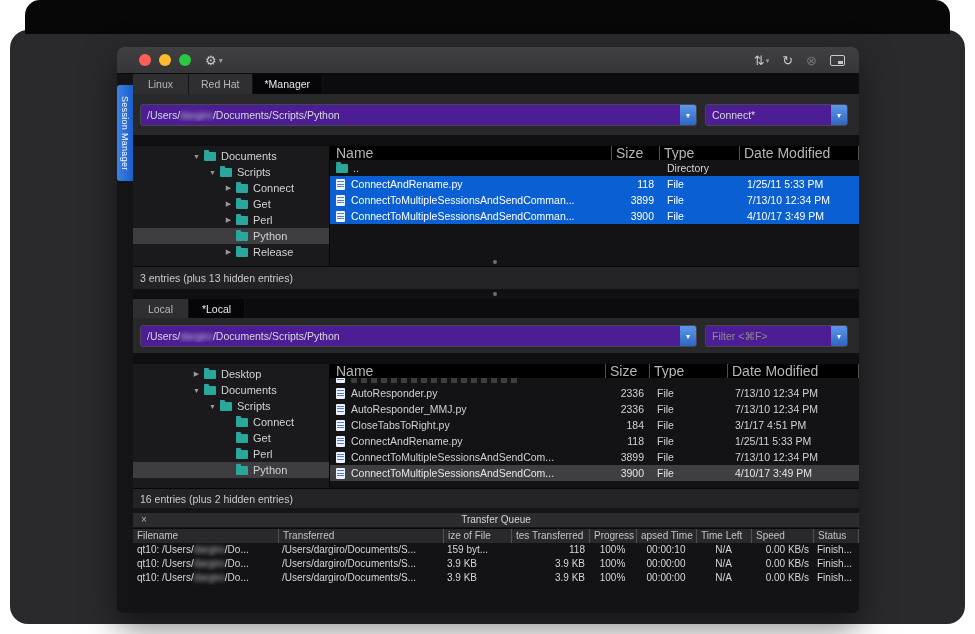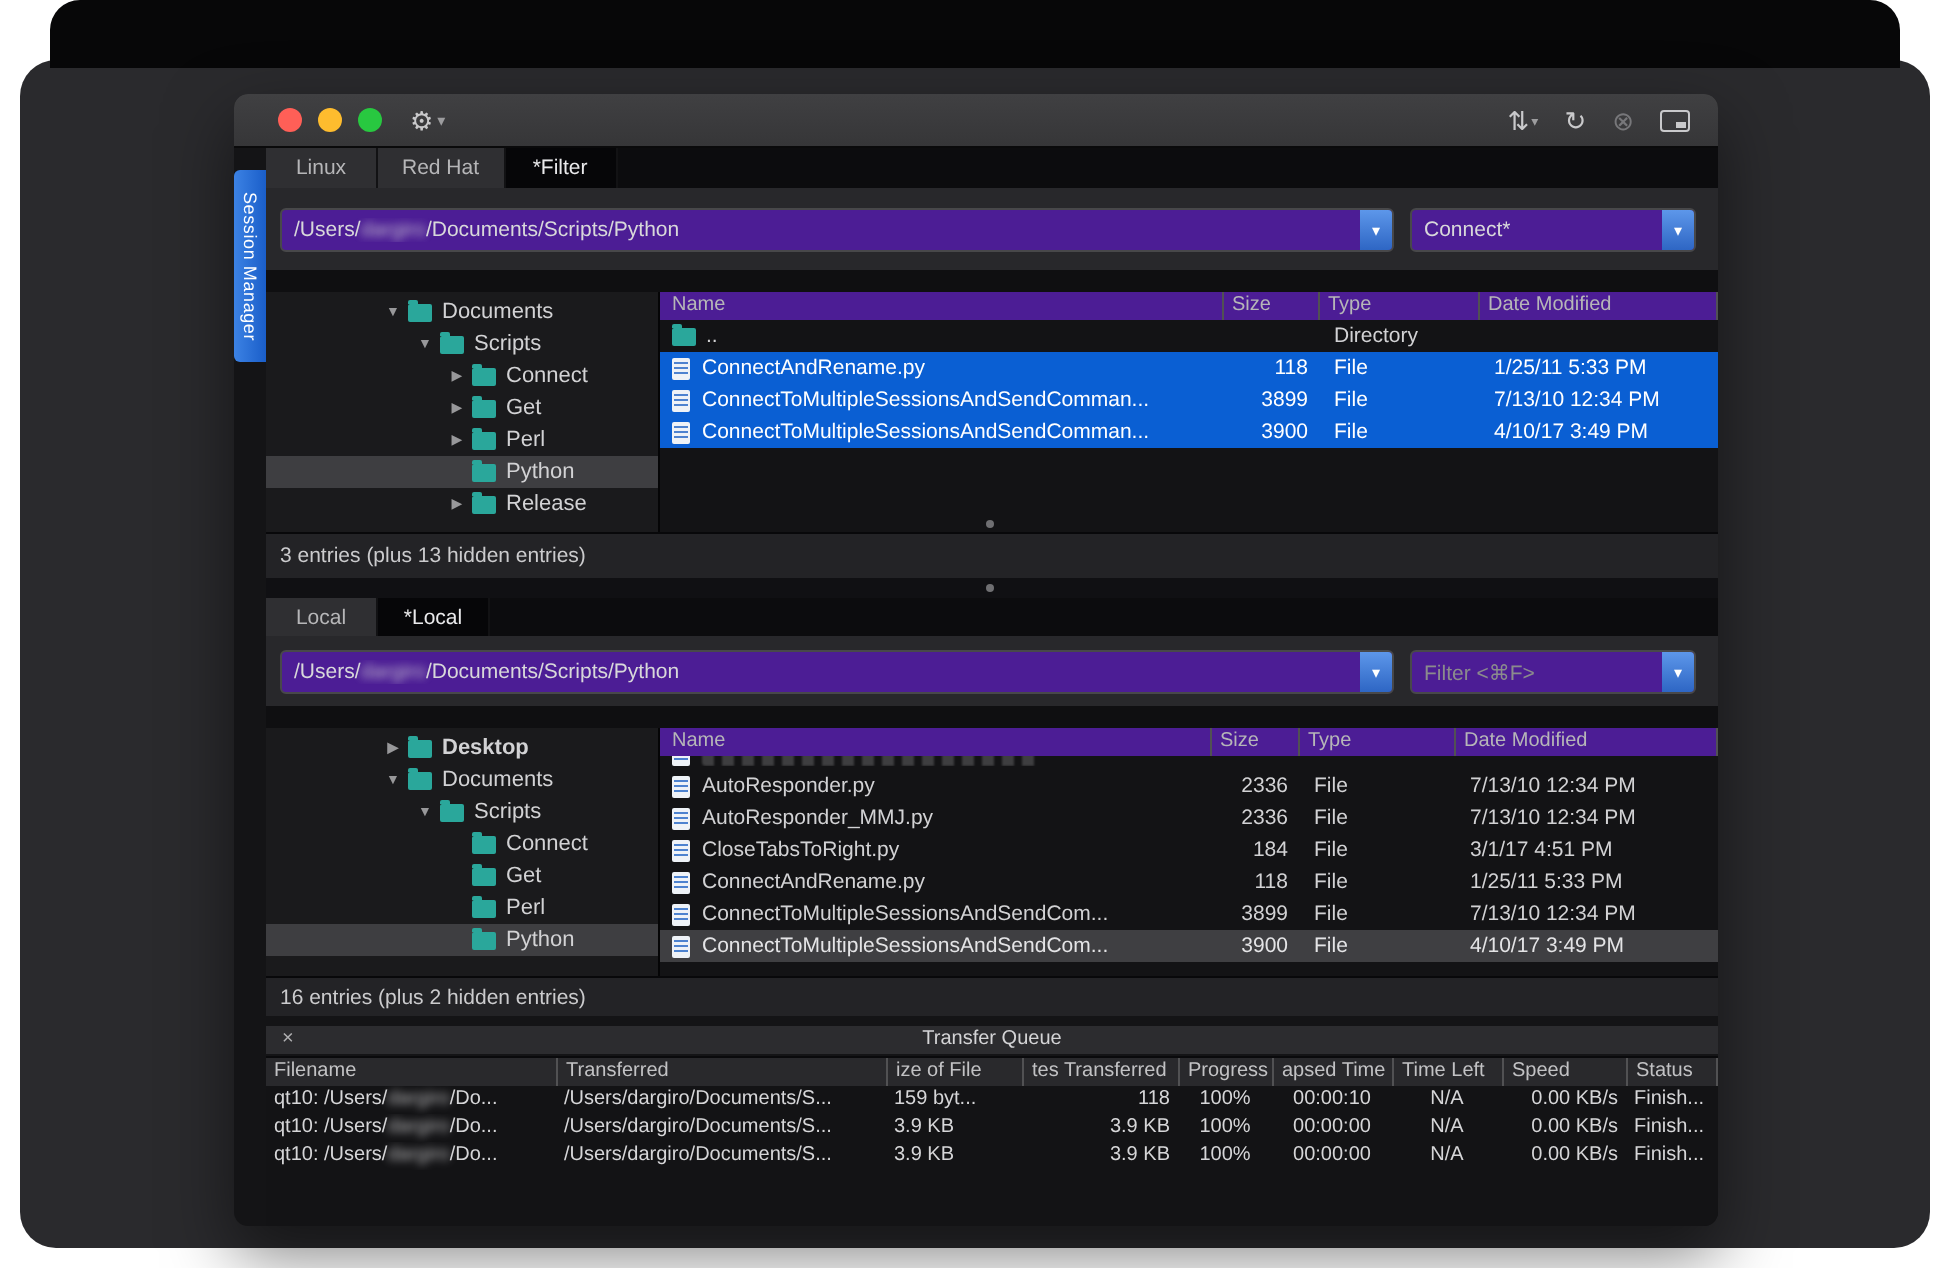--- a/index.html
+++ b/index.html
@@ -48,21 +48,21 @@
 .tree{position:absolute;left:0;top:11px;bottom:0;width:197px;background:#1a1a1c;border-right:1px solid #050506;padding-top:2px;overflow:hidden}
 .tree-row{height:16px;display:flex;align-items:center;font-size:11px;color:#d2d2d4;white-space:nowrap}
 .tree-row.sel{background:#3e3e41}
 .arrow{width:11px;flex:none;font-size:7px;color:#98989a;text-align:center}
 .folder-icon{position:relative;width:12px;height:9px;background:var(--folder-teal,#2aa79b);border-radius:1px;margin:0 5px 0 2px;flex:none}
 .folder-icon::before{content:"";position:absolute;top:-2px;left:0;width:5px;height:2px;border-radius:1px 1px 0 0;background:var(--folder-teal,#2aa79b)}
 .files{position:absolute;left:197px;top:11px;right:0;bottom:0;background:#131315;overflow:hidden}
 .file-grid{display:grid;align-items:center}
 .remote-grid{grid-template-columns:1fr 48px 80px 120px}
 .local-grid{grid-template-columns:1fr 44px 78px 132px}
-.files-header{height:14px;background:#4c1d95;font-size:10px;color:#b6b6b8}
+.files-header{height:14px;background:#000000;font-size:14px;color:#b6b6b8}
 .hcell{padding:0 4px;overflow:hidden;white-space:nowrap;line-height:14px}
 .hcell:first-child{padding-left:6px}
 .hcell+.hcell{border-left:1px solid #515153}
 .hcell:last-child{border-right:1px solid #515153}
 .file-row{height:16px;font-size:10.5px;color:#d2d2d4}
 .remote-files .file-row.sel{background:var(--selection-blue,#0a5fd3);color:#fff}
 .local-files .file-row.sel{background:#3f3f42;color:#e4e4e6}
 .cname{display:flex;align-items:center;overflow:hidden;white-space:nowrap;padding-left:4px}
 .file-icon{width:9px;height:11px;background:#eef2f7;border-radius:1px;margin:0 6px 0 2px;flex:none;position:relative}
 .file-icon::before{content:"";position:absolute;left:1px;top:2px;right:1px;height:7px;background:repeating-linear-gradient(#4d82cf 0,#4d82cf 1px,transparent 1px,transparent 2.5px)}
@@ -123,21 +123,21 @@
             <span class="termbox"></span>
           </span>
       </div>
     </div>
 
     <div class="session-tab">Session Manager</div>
 
     <div class="band tabrow" id="tabs1">
         <div class="tab">Linux</div>
         <div class="tab">Red Hat</div>
-        <div class="tab active">*Filter</div>
+        <div class="tab active">*Manager</div>
       </div>
 
     <div class="band pathrow" id="pathrow1">
       <div class="field path">
         <span class="ptext"><span>/Users/</span><span class="blur">dargiro</span><span>/Documents/Scripts/Python</span></span>
         <span class="dd">
             <span>▾</span>
           </span>
       </div>
       <div class="field connect">
@@ -257,21 +257,21 @@
       <div class="field filter">
         <span class="ptext placeholder">Filter &lt;⌘F&gt;</span>
         <span class="dd">
             <span>▾</span>
           </span>
       </div>
     </div>
 
     <div class="band main" id="main2">
       <div class="tree" id="tree2">
-          <div class="tree-row" style="padding-left: 58px; font-weight: bold;">
+          <div class="tree-row" style="padding-left: 58px;">
             <span class="arrow">▶</span>
             <span class="folder-icon"></span>
             <span>Desktop</span>
           </div>
           <div class="tree-row" style="padding-left: 58px;">
             <span class="arrow">▼</span>
             <span class="folder-icon"></span>
             <span>Documents</span>
           </div>
           <div class="tree-row" style="padding-left: 74px;">

